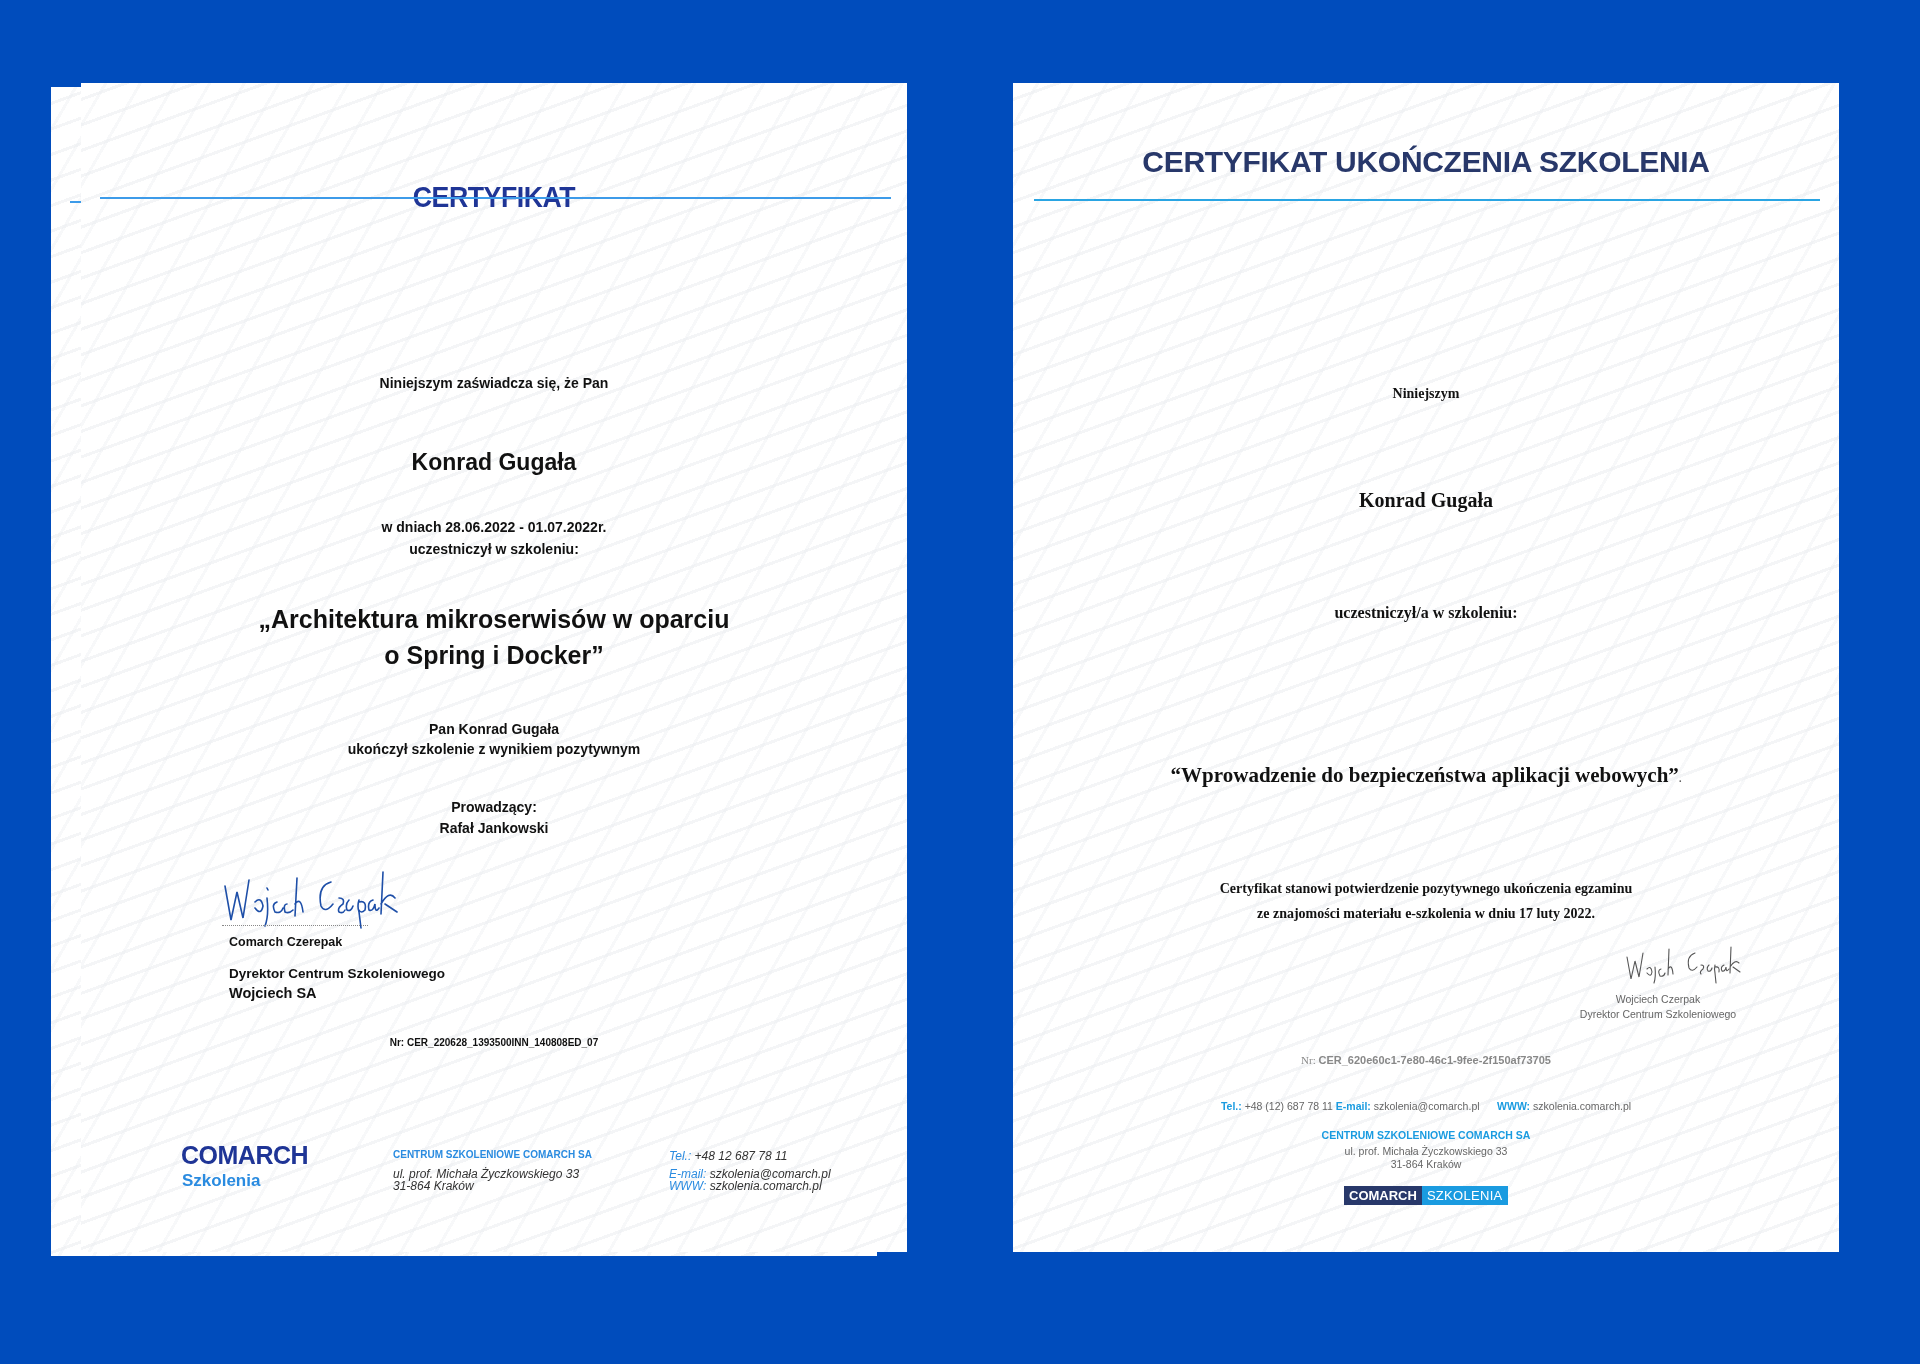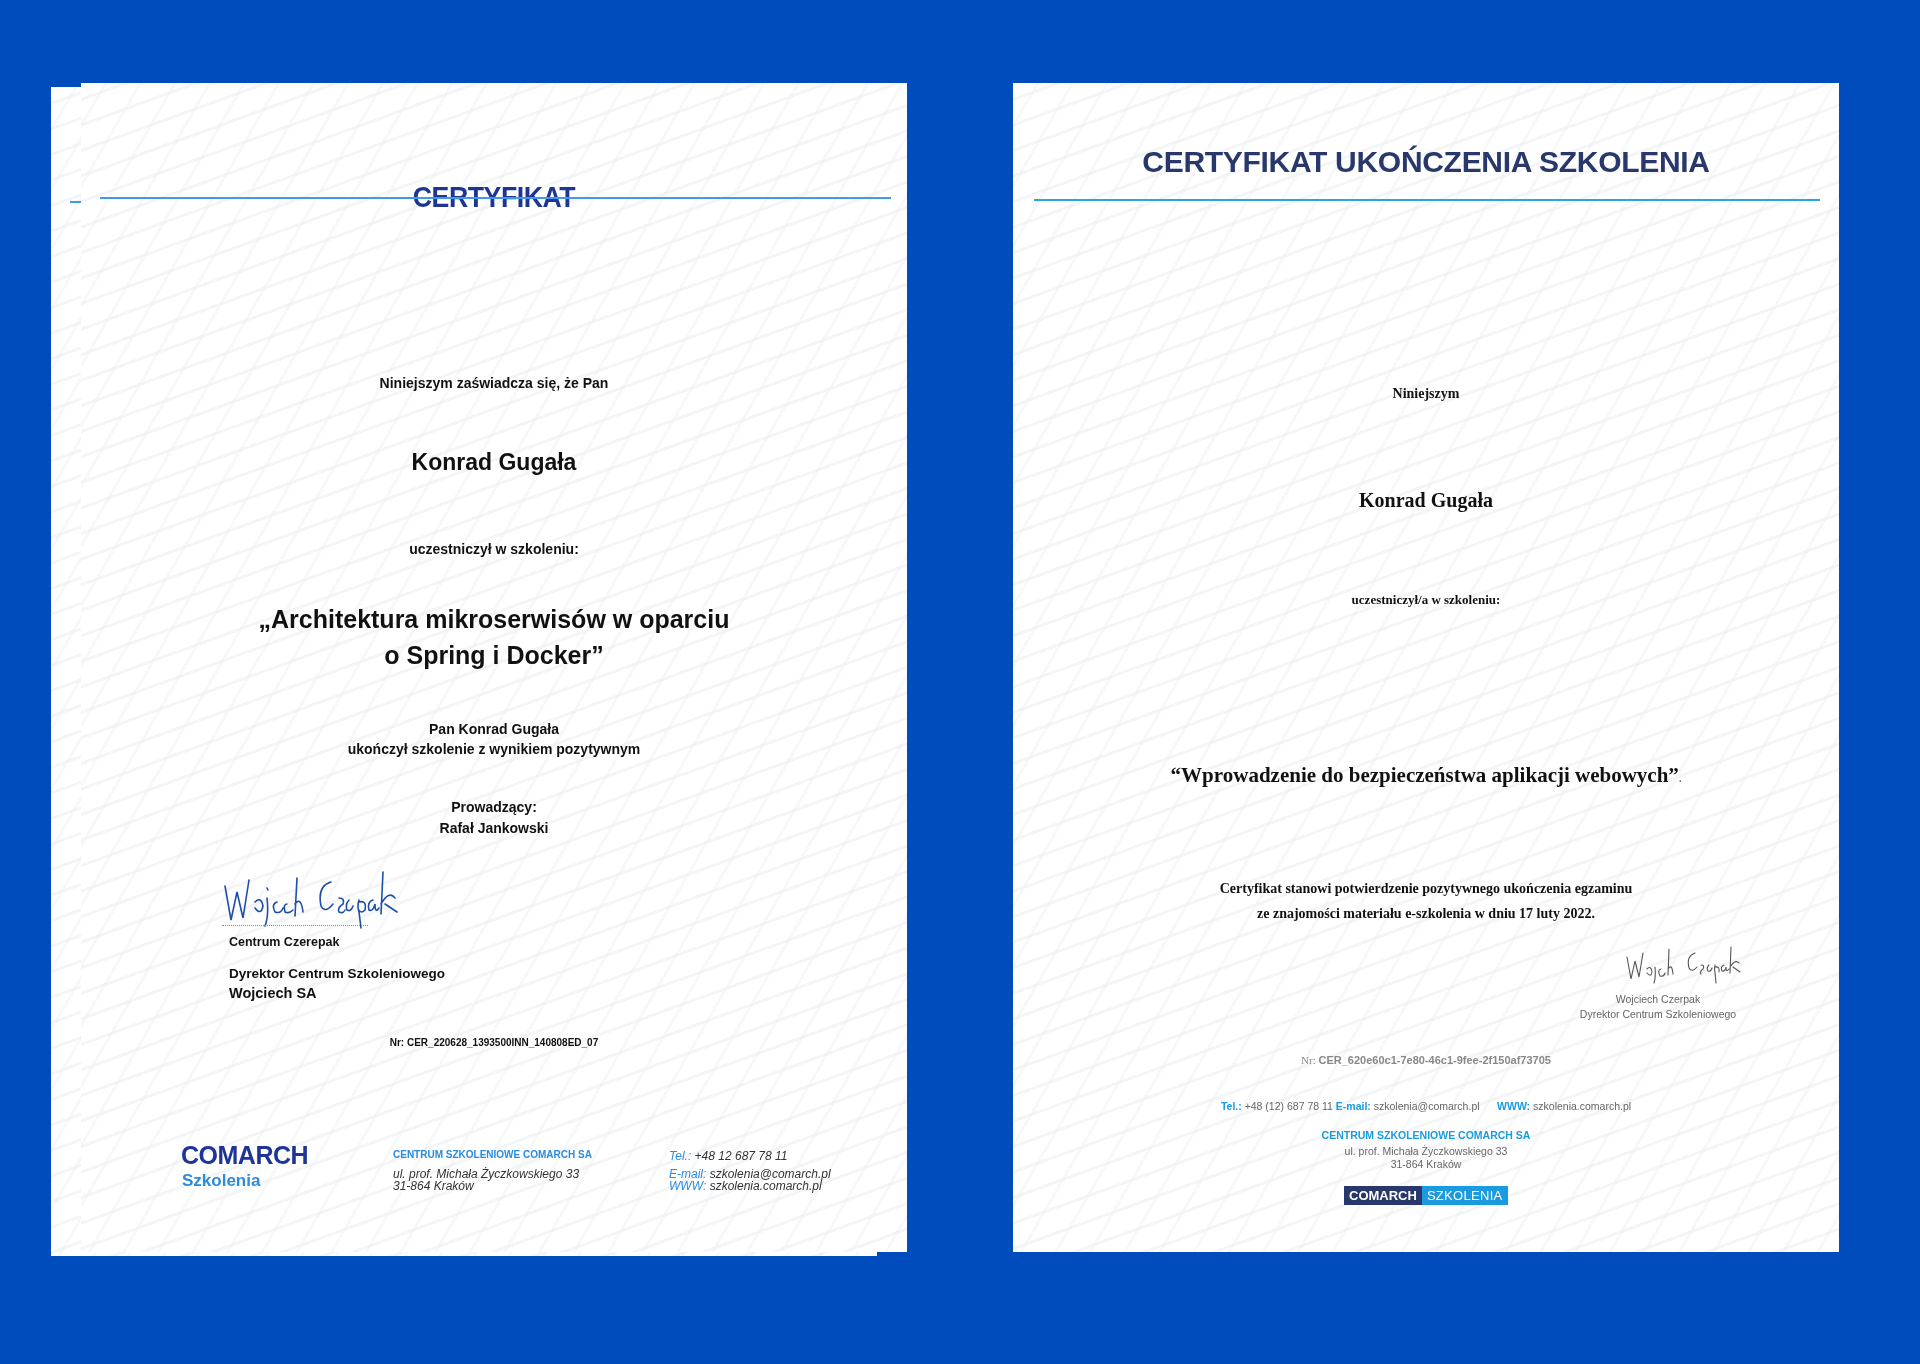--- a/index.html
+++ b/index.html
@@ -56,33 +56,34 @@
 <body>
 
 <div id="left-back" class="sheet"></div>
 
 <div id="left-front" class="sheet">
   <div class="abs center l-title" style="top:98px;">CERTYFIKAT</div>
   <div class="l-rule"></div>
 
   <div class="abs center l-body" style="top:292px;">Niniejszym zaświadcza się, że Pan</div>
   <div class="abs center l-name" style="top:366px;">Konrad Gugała</div>
+  <div class="abs center l-body" style="top:436px;">w dniach 28.06.2022 - 01.07.2022r.</div>
   <div class="abs center l-body" style="top:458px;">uczestniczył w szkoleniu:</div>
   <div class="abs center l-course" style="top:505px;margin-top:17px;">„Architektura mikroserwisów w oparciu</div>
   <div class="abs center l-course" style="top:558px;">o Spring i Docker”</div>
   <div class="abs center l-body" style="top:638px;">Pan Konrad Gugała</div>
   <div class="abs center l-body" style="top:658px;">ukończył szkolenie z wynikiem pozytywnym</div>
   <div class="abs center l-body" style="top:716px;">Prowadzący:</div>
   <div class="abs center l-body" style="top:737px;">Rafał Jankowski</div>
 
   <svg class="sig" style="left:140px; top:775px;" width="190" height="70">
     <path d="M4 28 L10 62 L16 34 L22 60 L28 22 M34 44 q6 -6 8 4 q-2 10 -8 2 M46 40 q2 18 -2 28 M46 30 l1 2 M56 44 q-6 2 -2 10 q6 2 8 -4 M66 46 q-4 0 -2 8 q4 2 8 -2 M76 20 L74 58 M74 46 q6 -8 8 8 M110 24 q-14 4 -10 24 q4 8 12 -2 M118 40 q6 0 4 6 q-6 4 -4 8 q4 2 6 -2 M128 42 q-4 4 -2 10 q4 2 6 -4 M138 42 q-2 6 0 12 l2 16 M138 44 q8 -2 6 8 q-4 4 -6 0 M152 42 q-6 2 -4 10 q4 2 6 -6 q0 10 4 4 M162 14 L160 56 M160 46 q8 -14 14 -6 M164 46 l12 8" fill="none" stroke="#1e4fa8" stroke-width="1.6" stroke-linecap="round"></path>
   </svg>
   <div class="sig-line"></div>
-  <div class="abs l-small" style="left:148px; top:852px;">Centrum Czerepak</div>
+  <div class="abs l-small" style="left:148px; top:852px;">Comarch Czerepak</div>
   <div class="abs l-small" style="left:148px; top:883px; font-size:13.5px;">Dyrektor Centrum Szkoleniowego</div>
   <div class="abs l-small" style="left:148px; top:902px; font-size:14.5px;">Wojciech SA</div>
   <div class="abs center l-nr" style="top:954px;">Nr: CER_220628_1393500INN_140808ED_07</div>
 
   <div class="abs logo-main" style="left:100px; top:1058px;">COMARCH</div>
   <div class="abs logo-sub" style="left:101px; top:1088px;">Szkolenia</div>
 
   <div class="abs foot-head" style="left:312px; top:1066px;">CENTRUM SZKOLENIOWE COMARCH SA</div>
   <div class="abs foot-text" style="left:312px; top:1084px;">ul. prof. Michała Życzkowskiego 33</div>
   <div class="abs foot-text" style="left:312px; top:1096px;">31-864 Kraków</div>
@@ -101,21 +102,21 @@
   </div>
 </div>
 <div class="l-dash"></div>
 
 <div id="right" class="sheet">
   <div class="abs center r-title" style="top:62px;">CERTYFIKAT UKOŃCZENIA SZKOLENIA</div>
   <div class="r-rule"></div>
 
   <div class="abs center r-serif" style="top:303px; font-size:14px;">Niniejszym</div>
   <div class="abs center r-serif" style="top:406px; font-size:20px;">Konrad Gugała</div>
-  <div class="abs center r-serif" style="top:509px; font-size:13px;text-align:center;">uczestniczył/a w szkoleniu:</div>
+  <div class="abs center r-serif" style="top:521px; font-size:16px;text-align:center;">uczestniczył/a w szkoleniu:</div>
   <div class="abs center r-serif" style="top:680px; font-size:21px;">
     <span>“Wprowadzenie do bezpieczeństwa aplikacji webowych”</span><span style="font-size:10px; color:#555;">.</span>
   </div>
   <div class="abs center r-serif" style="top:786px; font-size:14px;margin-top:12px;">Certyfikat stanowi potwierdzenie pozytywnego ukończenia egzaminu</div>
   <div class="abs center r-serif" style="top:823px; font-size:14px;">ze znajomości materiału e-szkolenia w dniu 17 luty 2022.</div>
 
   <svg class="sig" style="left:612px; top:860px;" width="120" height="44">
     <path d="M2 14 L6 36 L10 18 L14 34 L18 10 M22 26 q4 -4 5 3 q-1 6 -5 1 M30 24 q1 10 -1 16 M36 26 q-4 1 -1 7 q4 1 5 -3 M44 6 L43 32 M43 26 q4 -6 5 5 M70 10 q-9 3 -6 15 q3 5 8 -1 M76 22 q4 0 2 4 q-4 3 -2 5 M84 22 q-3 3 -1 6 q3 1 4 -3 M90 22 q-1 4 0 8 l1 10 M90 24 q5 -1 4 5 M99 22 q-4 2 -2 6 q3 1 4 -4 q0 6 3 2 M106 4 L105 30 M105 24 q5 -8 9 -4 M108 24 l7 5" fill="none" stroke="#555" stroke-width="1.1" stroke-linecap="round"></path>
   </svg>
   <div class="abs center r-sig-text" style="left:520px; right:0; top:910px; text-align:center; width:250px;">Wojciech Czerpak</div>

